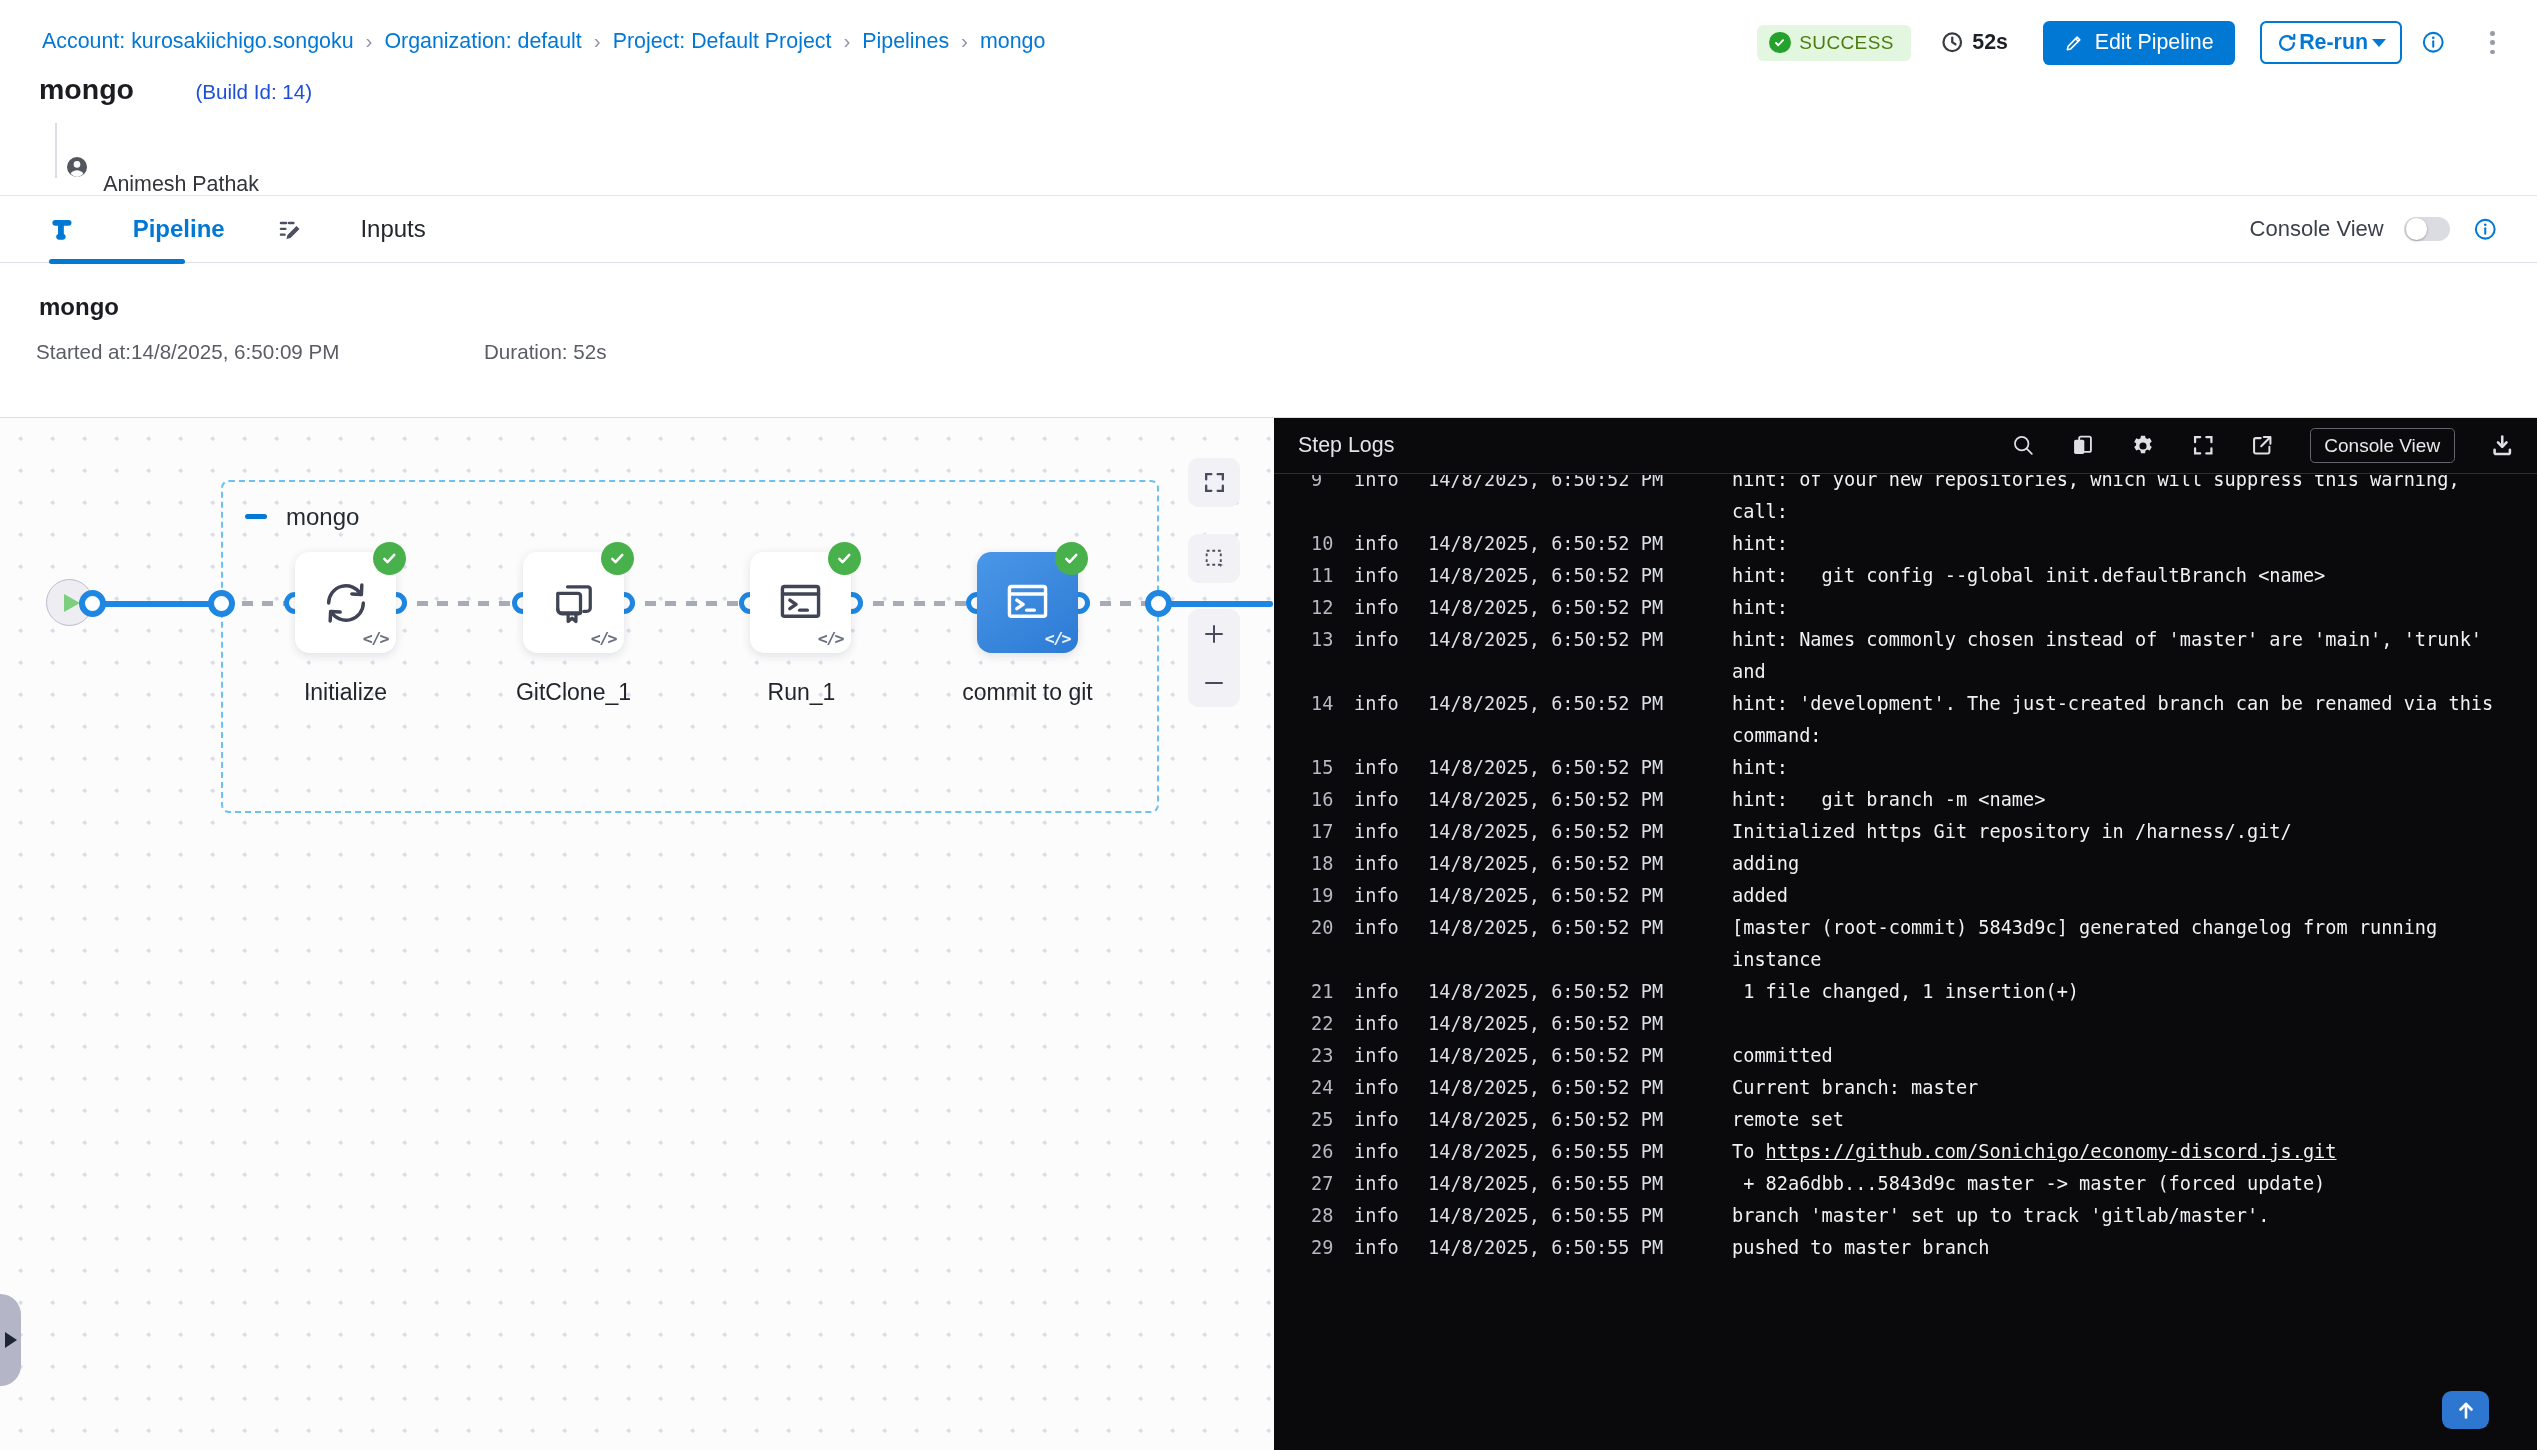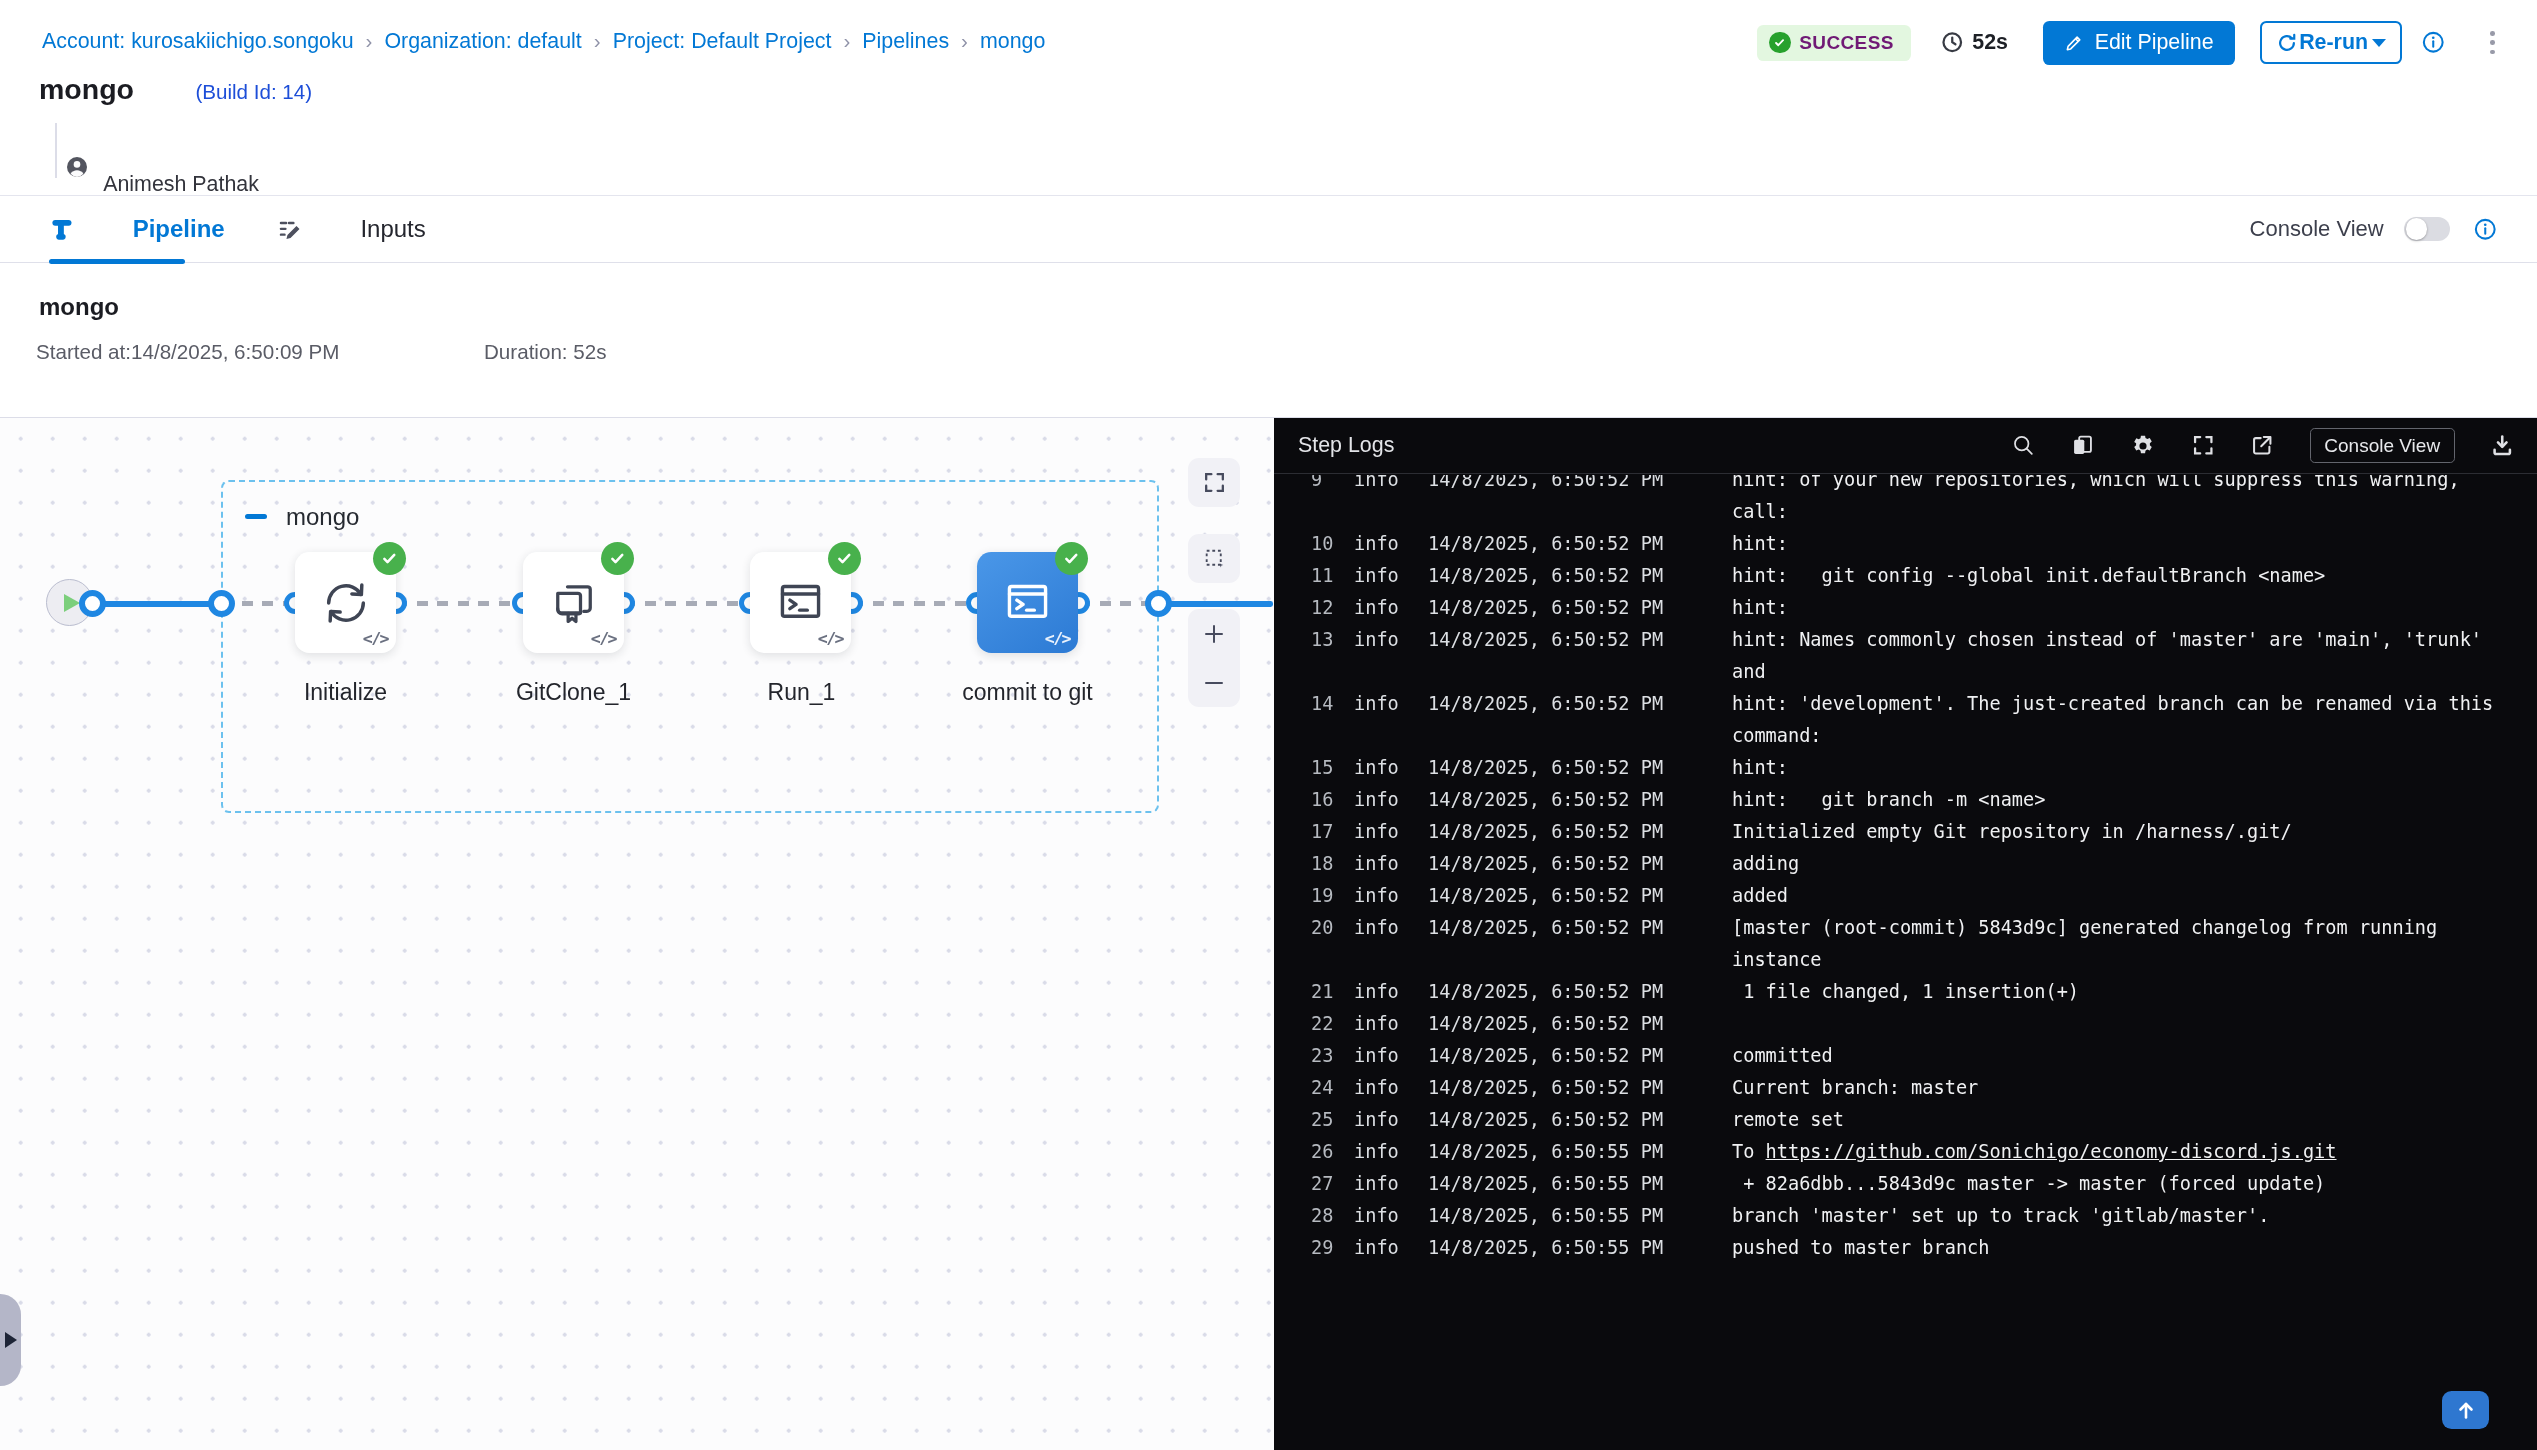--- a/index.html
+++ b/index.html
@@ -8,21 +8,21 @@
   .app{position:relative;width:2538px;height:1450px;background:#fff;}
 
   
   .breadcrumb{position:absolute;left:42px;top:28.5px;display:flex;align-items:center;gap:12px;
               font-size:21.4px;color:#0278d5;}
   .crumb{cursor:pointer;}
   .crumb-sep{color:#8f92a8;font-size:20.6px;}
   .top-actions{position:absolute;top:20.6px;right:40px;display:flex;align-items:center;}
   .status-badge{display:flex;align-items:center;gap:8.7px;background:#e3f7e0;border-radius:6.3px;
                 padding:7.1px 17.4px 7.1px 12px;}
-  .status-badge .txt{font-size:19px;font-weight:bold;color:#701a75;letter-spacing:0.4px;}
+  .status-badge .txt{font-size:19px;font-weight:normal;color:#4d7c0f;letter-spacing:0.4px;}
   .check-circle{width:21.4px;height:21.4px;border-radius:50%;background:#27a12d;display:flex;
                 align-items:center;justify-content:center;}
   .dur-chip{display:flex;align-items:center;gap:8px;margin-left:28.5px;color:#2b2d36;}
   .dur-chip .txt{font-size:21.4px;font-weight:600;color:#1d2026;}
   .btn-primary{display:flex;align-items:center;gap:10.3px;background:#0278d5;color:#fff;
                border-radius:6.3px;padding:9.5px 21.4px;margin-left:35px;font-size:21.4px;font-weight:500;cursor:pointer;}
   .btn-outline{display:flex;align-items:center;gap:1px;background:#fff;color:#0278d5;
                border:2px solid #0278d5;border-radius:6.3px;padding:7.1px 14.2px;margin-left:25px;
                font-size:21.4px;font-weight:600;cursor:pointer;}
   .caret{width:0;height:0;border-left:7.1px solid transparent;border-right:7.1px solid transparent;
@@ -509,21 +509,21 @@
             <span class="log-time">14/8/2025, 6:50:52 PM</span>
             <div class="log-msg">
               <div class="log-line">hint:   git branch -m &lt;name&gt;</div>
             </div>
           </div>
           <div class="log-entry">
             <span class="log-num">17</span>
             <span class="log-level">info</span>
             <span class="log-time">14/8/2025, 6:50:52 PM</span>
             <div class="log-msg">
-              <div class="log-line">Initialized empty Git repository in /harness/.git/</div>
+              <div class="log-line">Initialized https Git repository in /harness/.git/</div>
             </div>
           </div>
           <div class="log-entry">
             <span class="log-num">18</span>
             <span class="log-level">info</span>
             <span class="log-time">14/8/2025, 6:50:52 PM</span>
             <div class="log-msg">
               <div class="log-line">adding</div>
             </div>
           </div>

